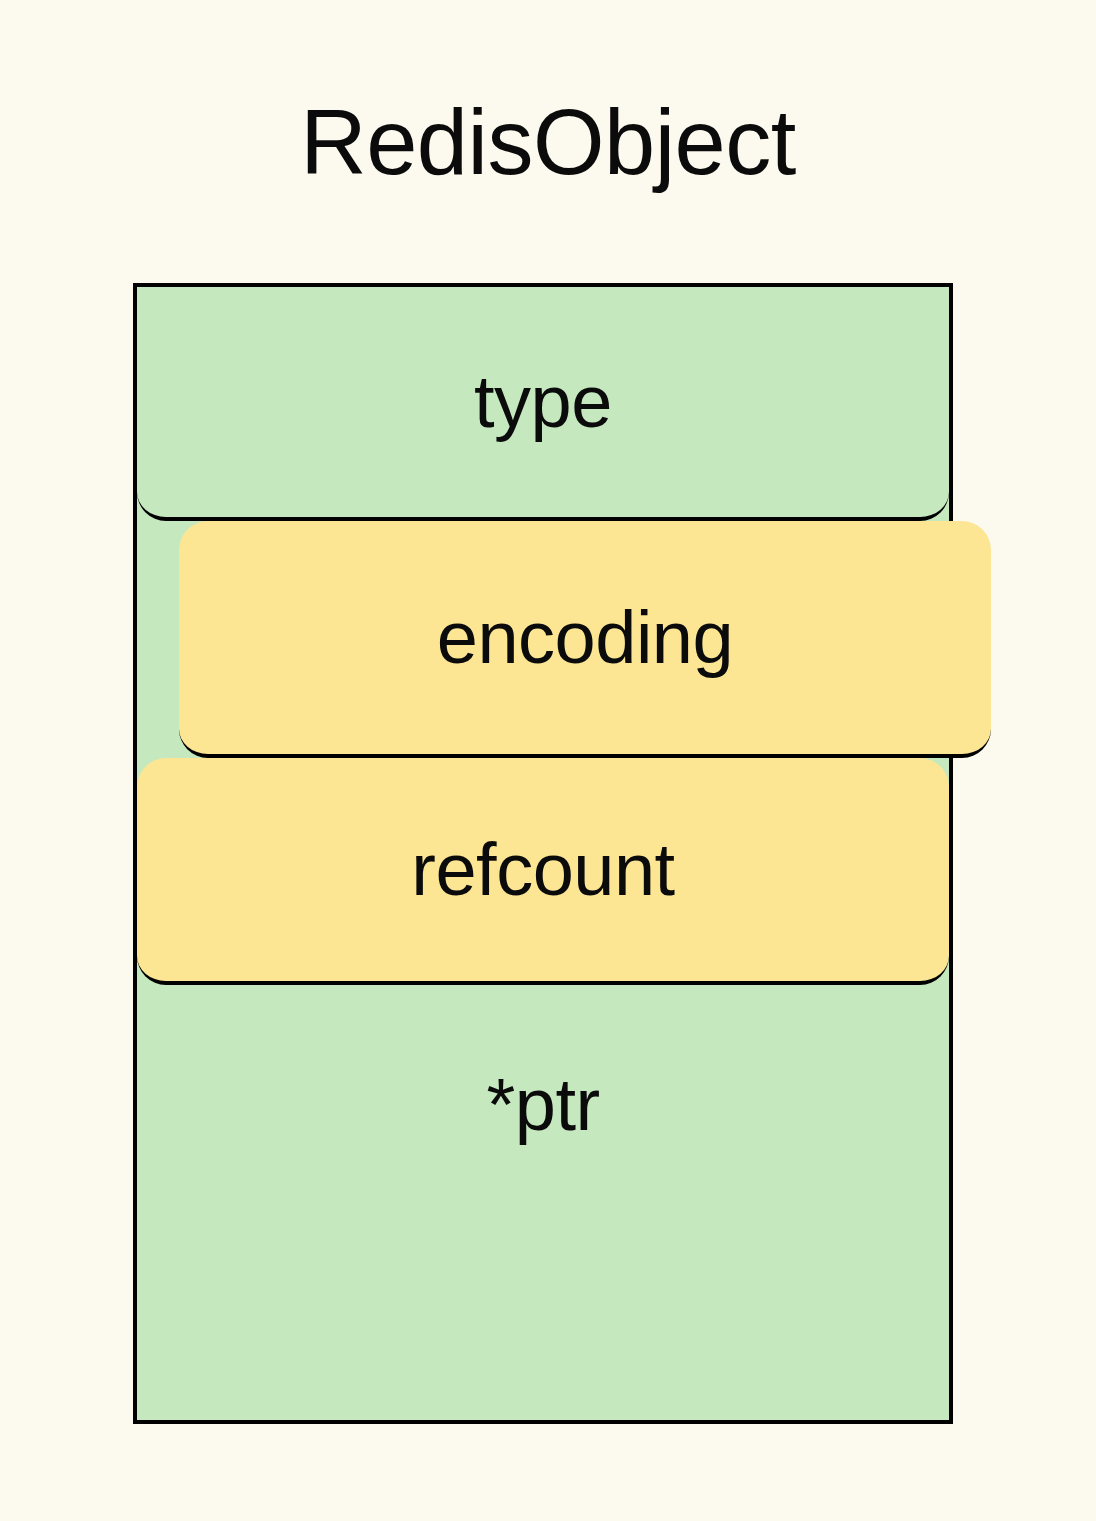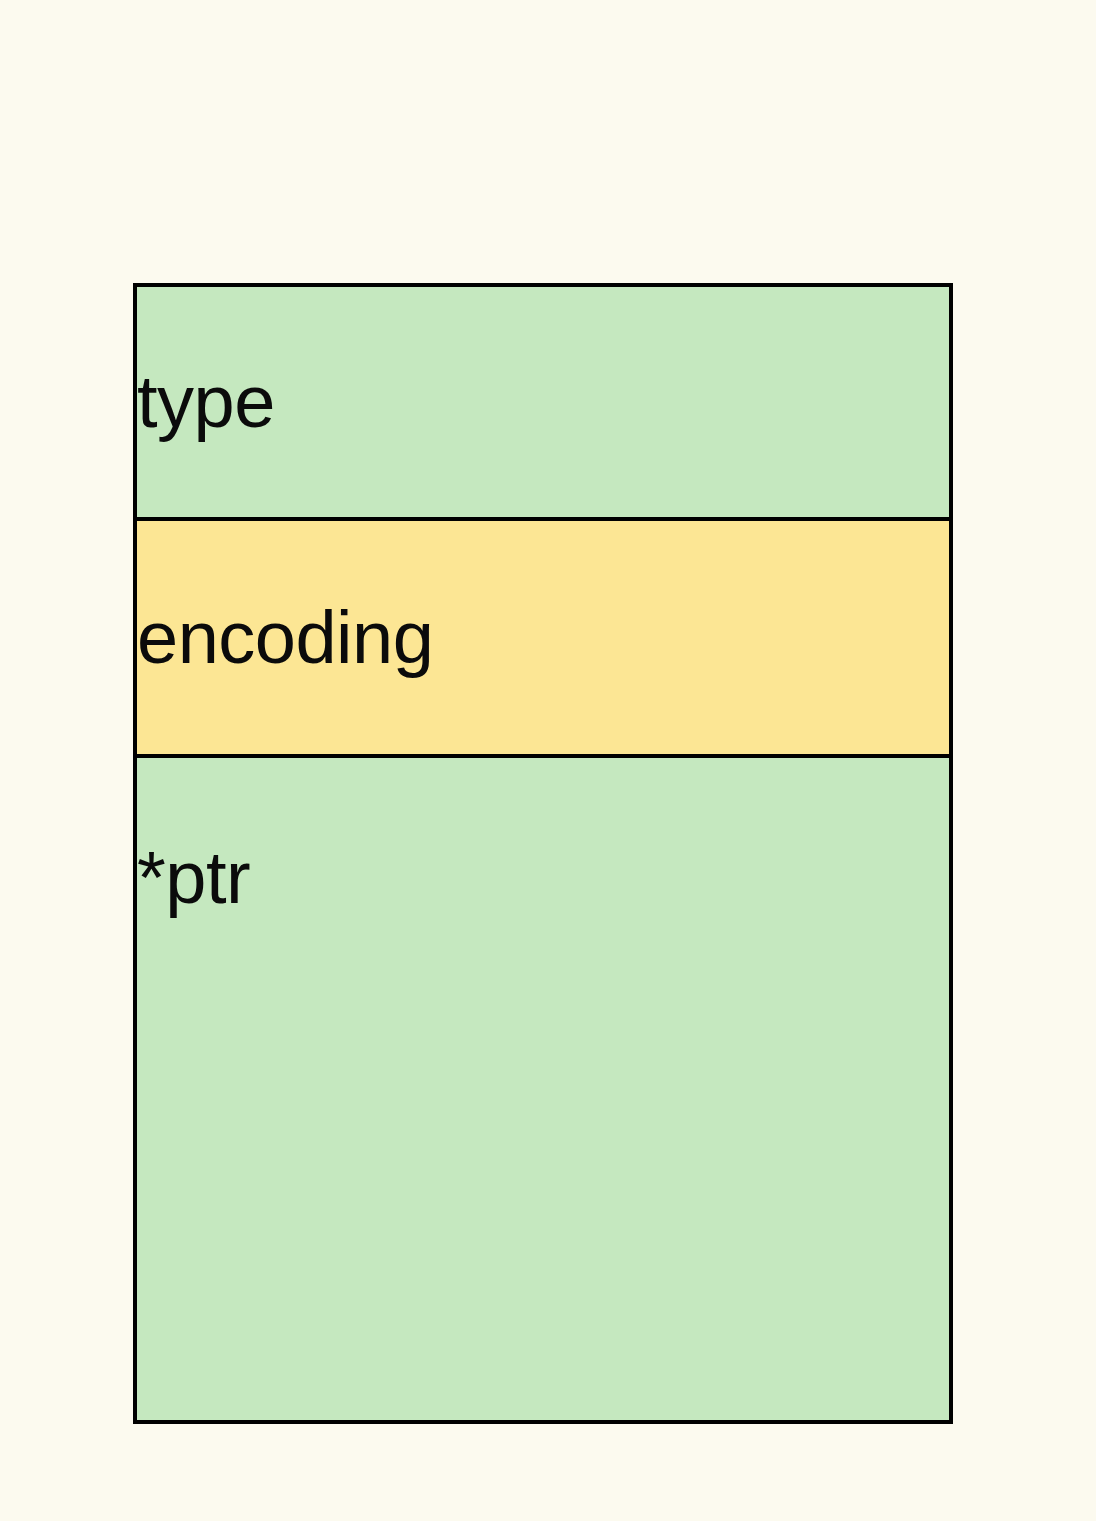--- a/index.html
+++ b/index.html
@@ -48,61 +48,66 @@
     border: 4px solid #000000;
     display: flex;
     flex-direction: column;
     background: #c5e8bf;
   }
 
   .struct-field {
     box-sizing: border-box;
     display: flex;
     align-items: center;
-    justify-content: flex-start;
+    justify-content: center;
     width: 100%;
     border-bottom: 4px solid #000000;
     color: #0b0b0b;
     font-size: 74px;
     font-weight: 400;
     line-height: 1.0;
     letter-spacing: -0.5px;
     white-space: nowrap;
     overflow: hidden;
+    border-radius: 29px;
   }
 
   .struct-field:last-child {
     border-bottom: none;
   }
 
   .struct-field.fill-green { background: #c5e8bf; }
   .struct-field.fill-yellow { background: #fce694; }
 
   .f-row-0 { height: 234px; }
-  .f-row-1 { height: 237px; }
+  .f-row-1 { height: 237px; margin-left: 42px; }
   .f-row-2 { height: 231px; }
   .f-row-3 { height: 227px; }
   .f-row-4 { height: 208px; margin-top: 16px; }
 </style>
 </head>
 <body>
 
 <div id="canvas">
 
+  <div id="diagram-title">RedisObject</div>
 
   <div id="struct-table">
 
     <div class="struct-field fill-green f-row-0">
       <span>type</span>
     </div>
 
     <div class="struct-field fill-yellow f-row-1">
       <span>encoding</span>
     </div>
 
 
+    <div class="struct-field fill-yellow f-row-3">
+      <span>refcount</span>
+    </div>
 
     <div class="struct-field fill-green f-row-4">
       <span>*ptr</span>
     </div>
 
   </div>
 </div>
 
 </body></html>

